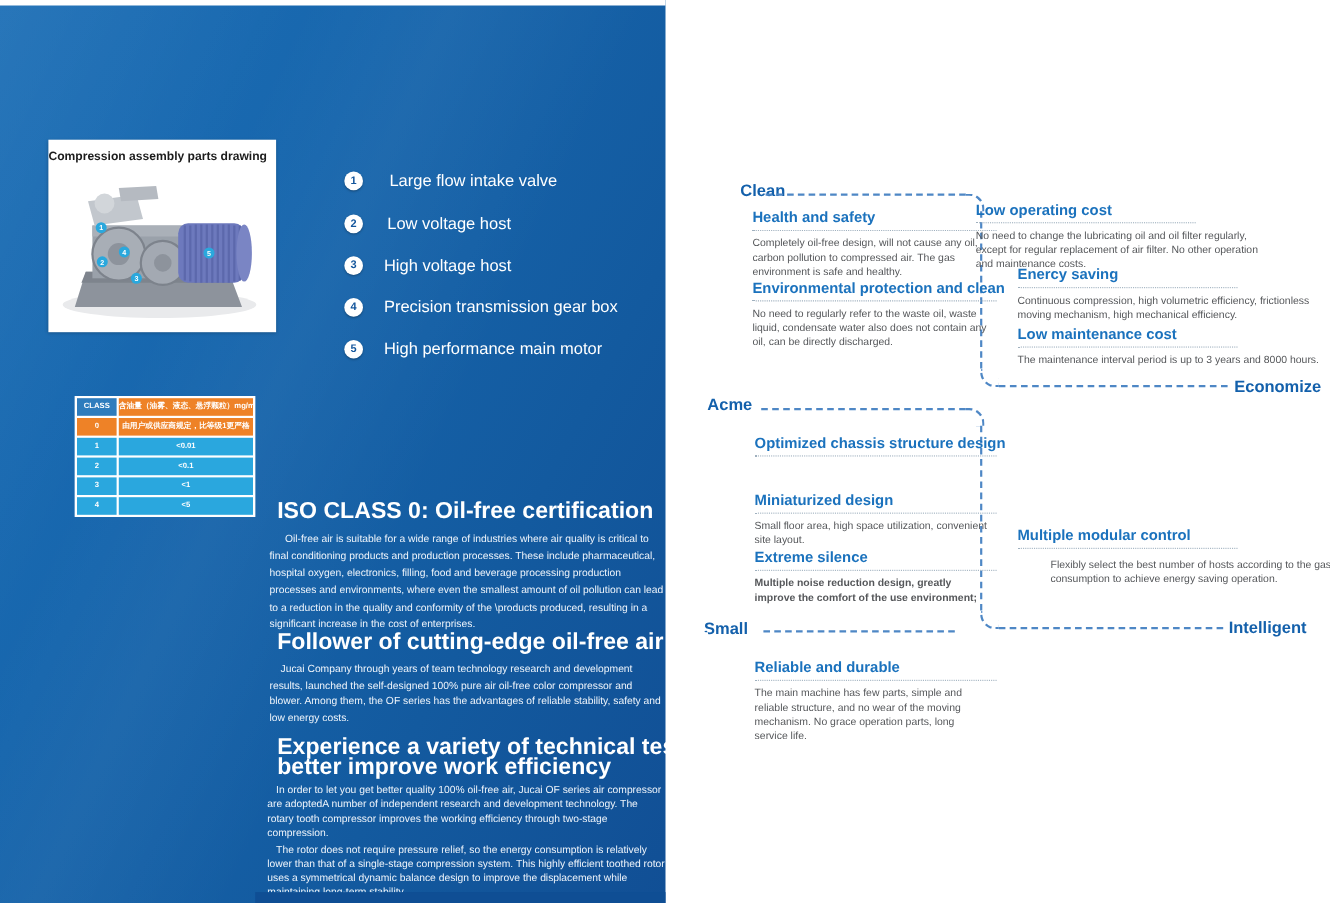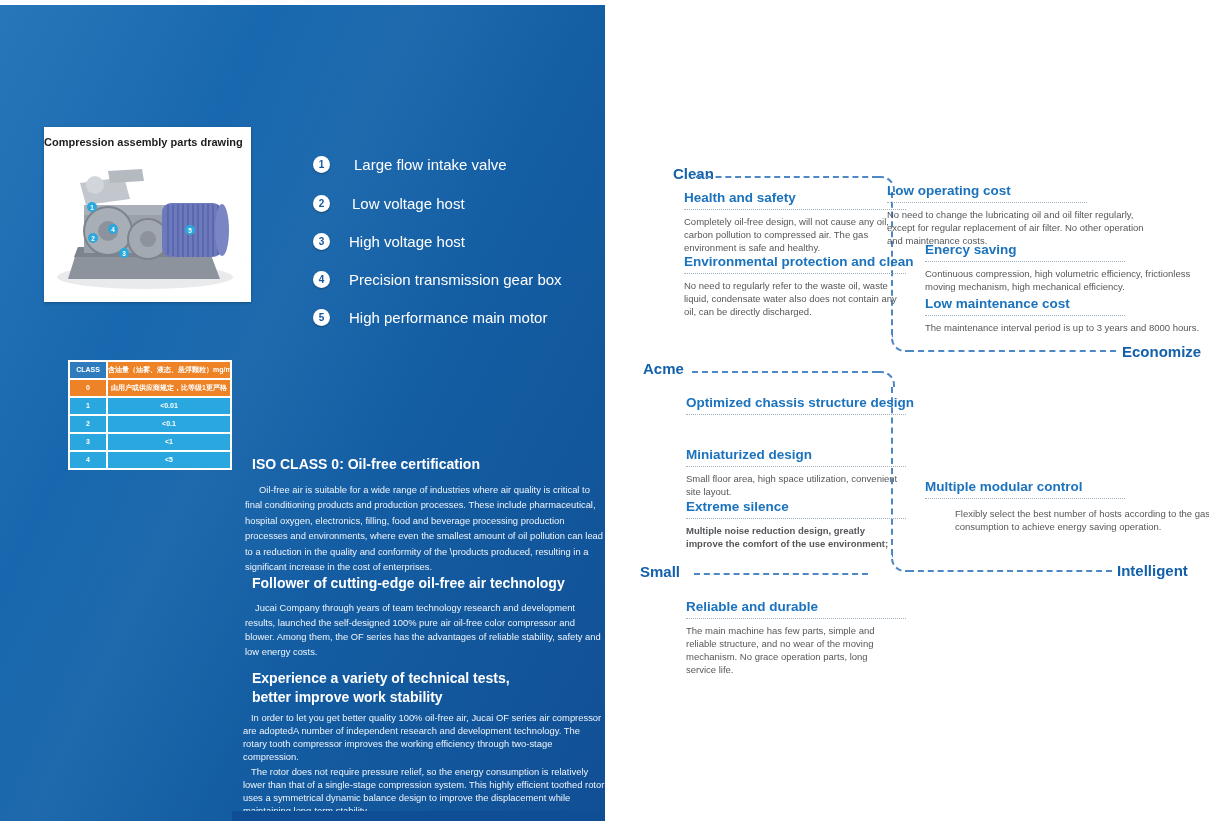--- a/index.html
+++ b/index.html
@@ -31,21 +31,21 @@
   
   #iso-table{left:68px;top:360px;width:160px;z-index:2;display:grid;
         grid-template-columns:36px 1fr;gap:2px;background:#ffffff;border:2px solid #ffffff;}
   .tcell{height:16px;line-height:16px;text-align:center;color:#ffffff;
         font-size:7px;font-weight:700;white-space:nowrap;overflow:hidden;}
   .tc-hblue{background:#2e7cbd;}
   .tc-orange{background:#ee8227;}
   .tc-blue{background:#2aa7de;}
 
   
-  .sec-title{position:absolute;color:#ffffff;font-weight:700;font-size:14px;
+  .sec-title{position:absolute;color:#ffffff;font-weight:700;font-size:21px;
         z-index:2;white-space:pre-line;line-height:19px;}
   .sec-body{position:absolute;color:#eef4fb;font-size:9.4px;z-index:2;}
 
   
   .grp-label{position:absolute;color:#1360ab;font-size:15px;font-weight:700;white-space:nowrap;}
   .dash-h{position:absolute;border-top:2px dashed #4e87c5;height:0;}
   .dash-v{position:absolute;border-left:2px dashed #4e87c5;width:0;}
   .corner-tr{position:absolute;width:15px;height:15px;
         border-top:2px dashed #4e87c5;border-right:2px dashed #4e87c5;border-top-right-radius:14px;}
   .corner-bl{position:absolute;width:15px;height:15px;
@@ -134,21 +134,21 @@
     <div class="tcell tc-blue">&lt;5</div>
   </div>
 
   <div class="sec-title" style="left:252px;top:455px;">ISO CLASS 0: Oil-free certification</div>
   <div class="sec-body" style="left:245px;top:482px;width:360px;line-height:15.4px;text-indent:14px;">Oil-free air is suitable for a wide range of industries where air quality is critical to final conditioning products and production processes. These include pharmaceutical, hospital oxygen, electronics, filling, food and beverage processing production processes and environments, where even the smallest amount of oil pollution can lead to a reduction in the quality and conformity of the \products produced, resulting in a significant increase in the cost of enterprises.</div>
 
   <div class="sec-title" style="left:252px;top:574px;">Follower of cutting-edge oil-free air technology</div>
   <div class="sec-body" style="left:245px;top:601px;width:360px;line-height:14.5px;text-indent:10px;">Jucai Company through years of team technology research and development results, launched the self-designed 100% pure air oil-free color compressor and blower. Among them, the OF series has the advantages of reliable stability, safety and low energy costs.</div>
 
   <div class="sec-title" style="left:252px;top:669px;">Experience a variety of technical tests,
-better improve work stability</div>
+better improve work efficiency</div>
   <div class="sec-body" style="left:243px;top:711px;width:363px;line-height:13px;text-indent:8px;">In order to let you get better quality 100% oil-free air, Jucai OF series air compressor are adoptedA number of independent research and development technology. The rotary tooth compressor improves the working efficiency through two-stage compression.</div>
   <div class="sec-body" style="left:243px;top:765px;width:363px;line-height:13px;text-indent:8px;">The rotor does not require pressure relief, so the energy consumption is relatively lower than that of a single-stage compression system. This highly efficient toothed rotor uses a symmetrical dynamic balance design to improve the displacement while maintaining long-term stability</div>
 
   <div class="grp-label" style="left:641px;top:165px;margin-left:32px;">Clean</div>
   <div class="grp-label" style="left:1122px;top:343px;">Economize</div>
   <div class="grp-label" style="left:643px;top:360px;">Acme</div>
   <div class="grp-label" style="left:640px;top:563px;">Small</div>
   <div class="grp-label" style="left:1117px;top:562px;">Intelligent</div>
 
   <div class="dash-h" style="left:696px;top:176px;width:182px;"></div>

